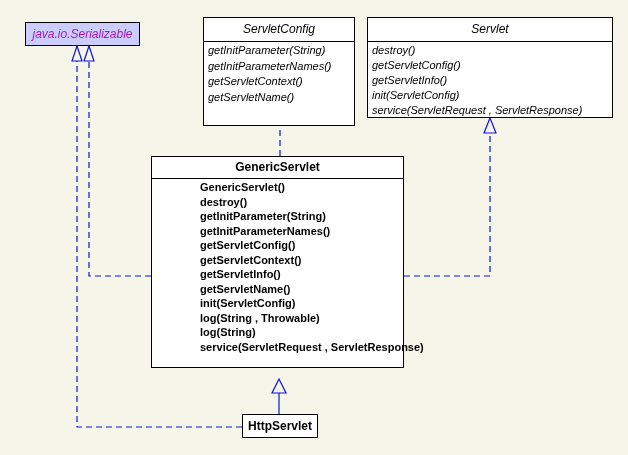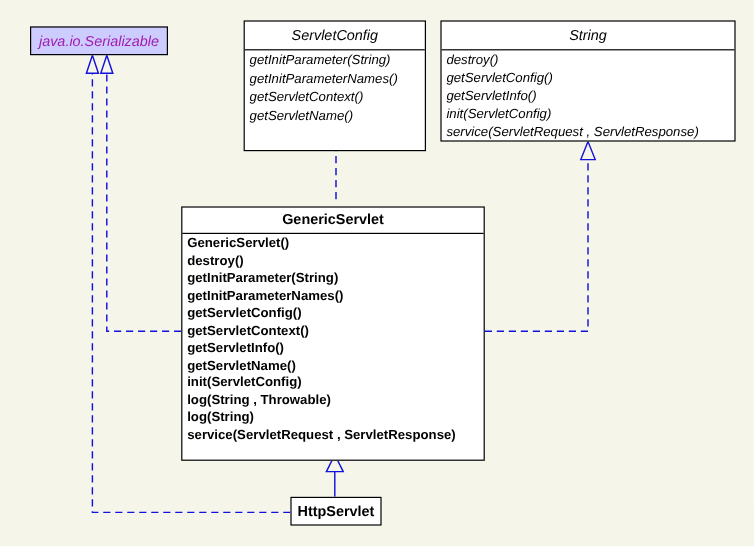--- a/index.html
+++ b/index.html
@@ -27,23 +27,23 @@
 
   
   #box-serializable{left:25px;top:22px;width:115px;height:24px;background:#ccccff;}
   #box-serializable .uml-title{line-height:22px;color:#a21caf;font-style:italic;font-weight:normal;}
   #box-servletconfig{left:203px;top:17px;width:152px;height:109px;}
   #box-servletconfig .uml-title{height:23px;line-height:23px;}
   #box-servletconfig .uml-method{line-height:15.6px;}
   #box-servlet{left:367px;top:17px;width:246px;height:101px;}
   #box-servlet .uml-title{height:23px;line-height:23px;}
   #box-servlet .uml-method{line-height:15.1px;}
-  #box-genericservlet{left:151px;top:172px;width:253px;height:212px;}
+  #box-genericservlet{left:151px;top:156px;width:253px;height:212px;}
   #box-genericservlet .uml-title{height:21px;line-height:21px;}
-  #box-genericservlet .uml-method{line-height:14.5px;}
+  #box-genericservlet .uml-method{line-height:14.5px;margin-left:44px;}
   #box-httpservlet{left:242px;top:414px;width:76px;height:24px;}
   #box-httpservlet .uml-title{line-height:22px;}
 
   svg.arrows{position:absolute;left:0;top:0;pointer-events:none;}
   .rel{fill:none;stroke:#1212dd;stroke-width:1.2;}
   .rel.dashed{stroke-dasharray:6,4;}
   .arrowhead{fill:#f5f5ea;stroke:#1212dd;stroke-width:1.2;}
 </style>
 </head>
 <body>
@@ -86,21 +86,21 @@
     <div class="uml-title">ServletConfig</div>
     <div class="uml-methods">
         <div class="uml-method">getInitParameter(String)</div>
         <div class="uml-method">getInitParameterNames()</div>
         <div class="uml-method">getServletContext()</div>
         <div class="uml-method">getServletName()</div>
       </div>
   </div>
 
   <div class="uml-box iface" id="box-servlet">
-    <div class="uml-title">String</div>
+    <div class="uml-title">Servlet</div>
     <div class="uml-methods">
         <div class="uml-method">destroy()</div>
         <div class="uml-method">getServletConfig()</div>
         <div class="uml-method">getServletInfo()</div>
         <div class="uml-method">init(ServletConfig)</div>
         <div class="uml-method">service(ServletRequest , ServletResponse)</div>
       </div>
   </div>
 
   <div class="uml-box impl" id="box-genericservlet">

